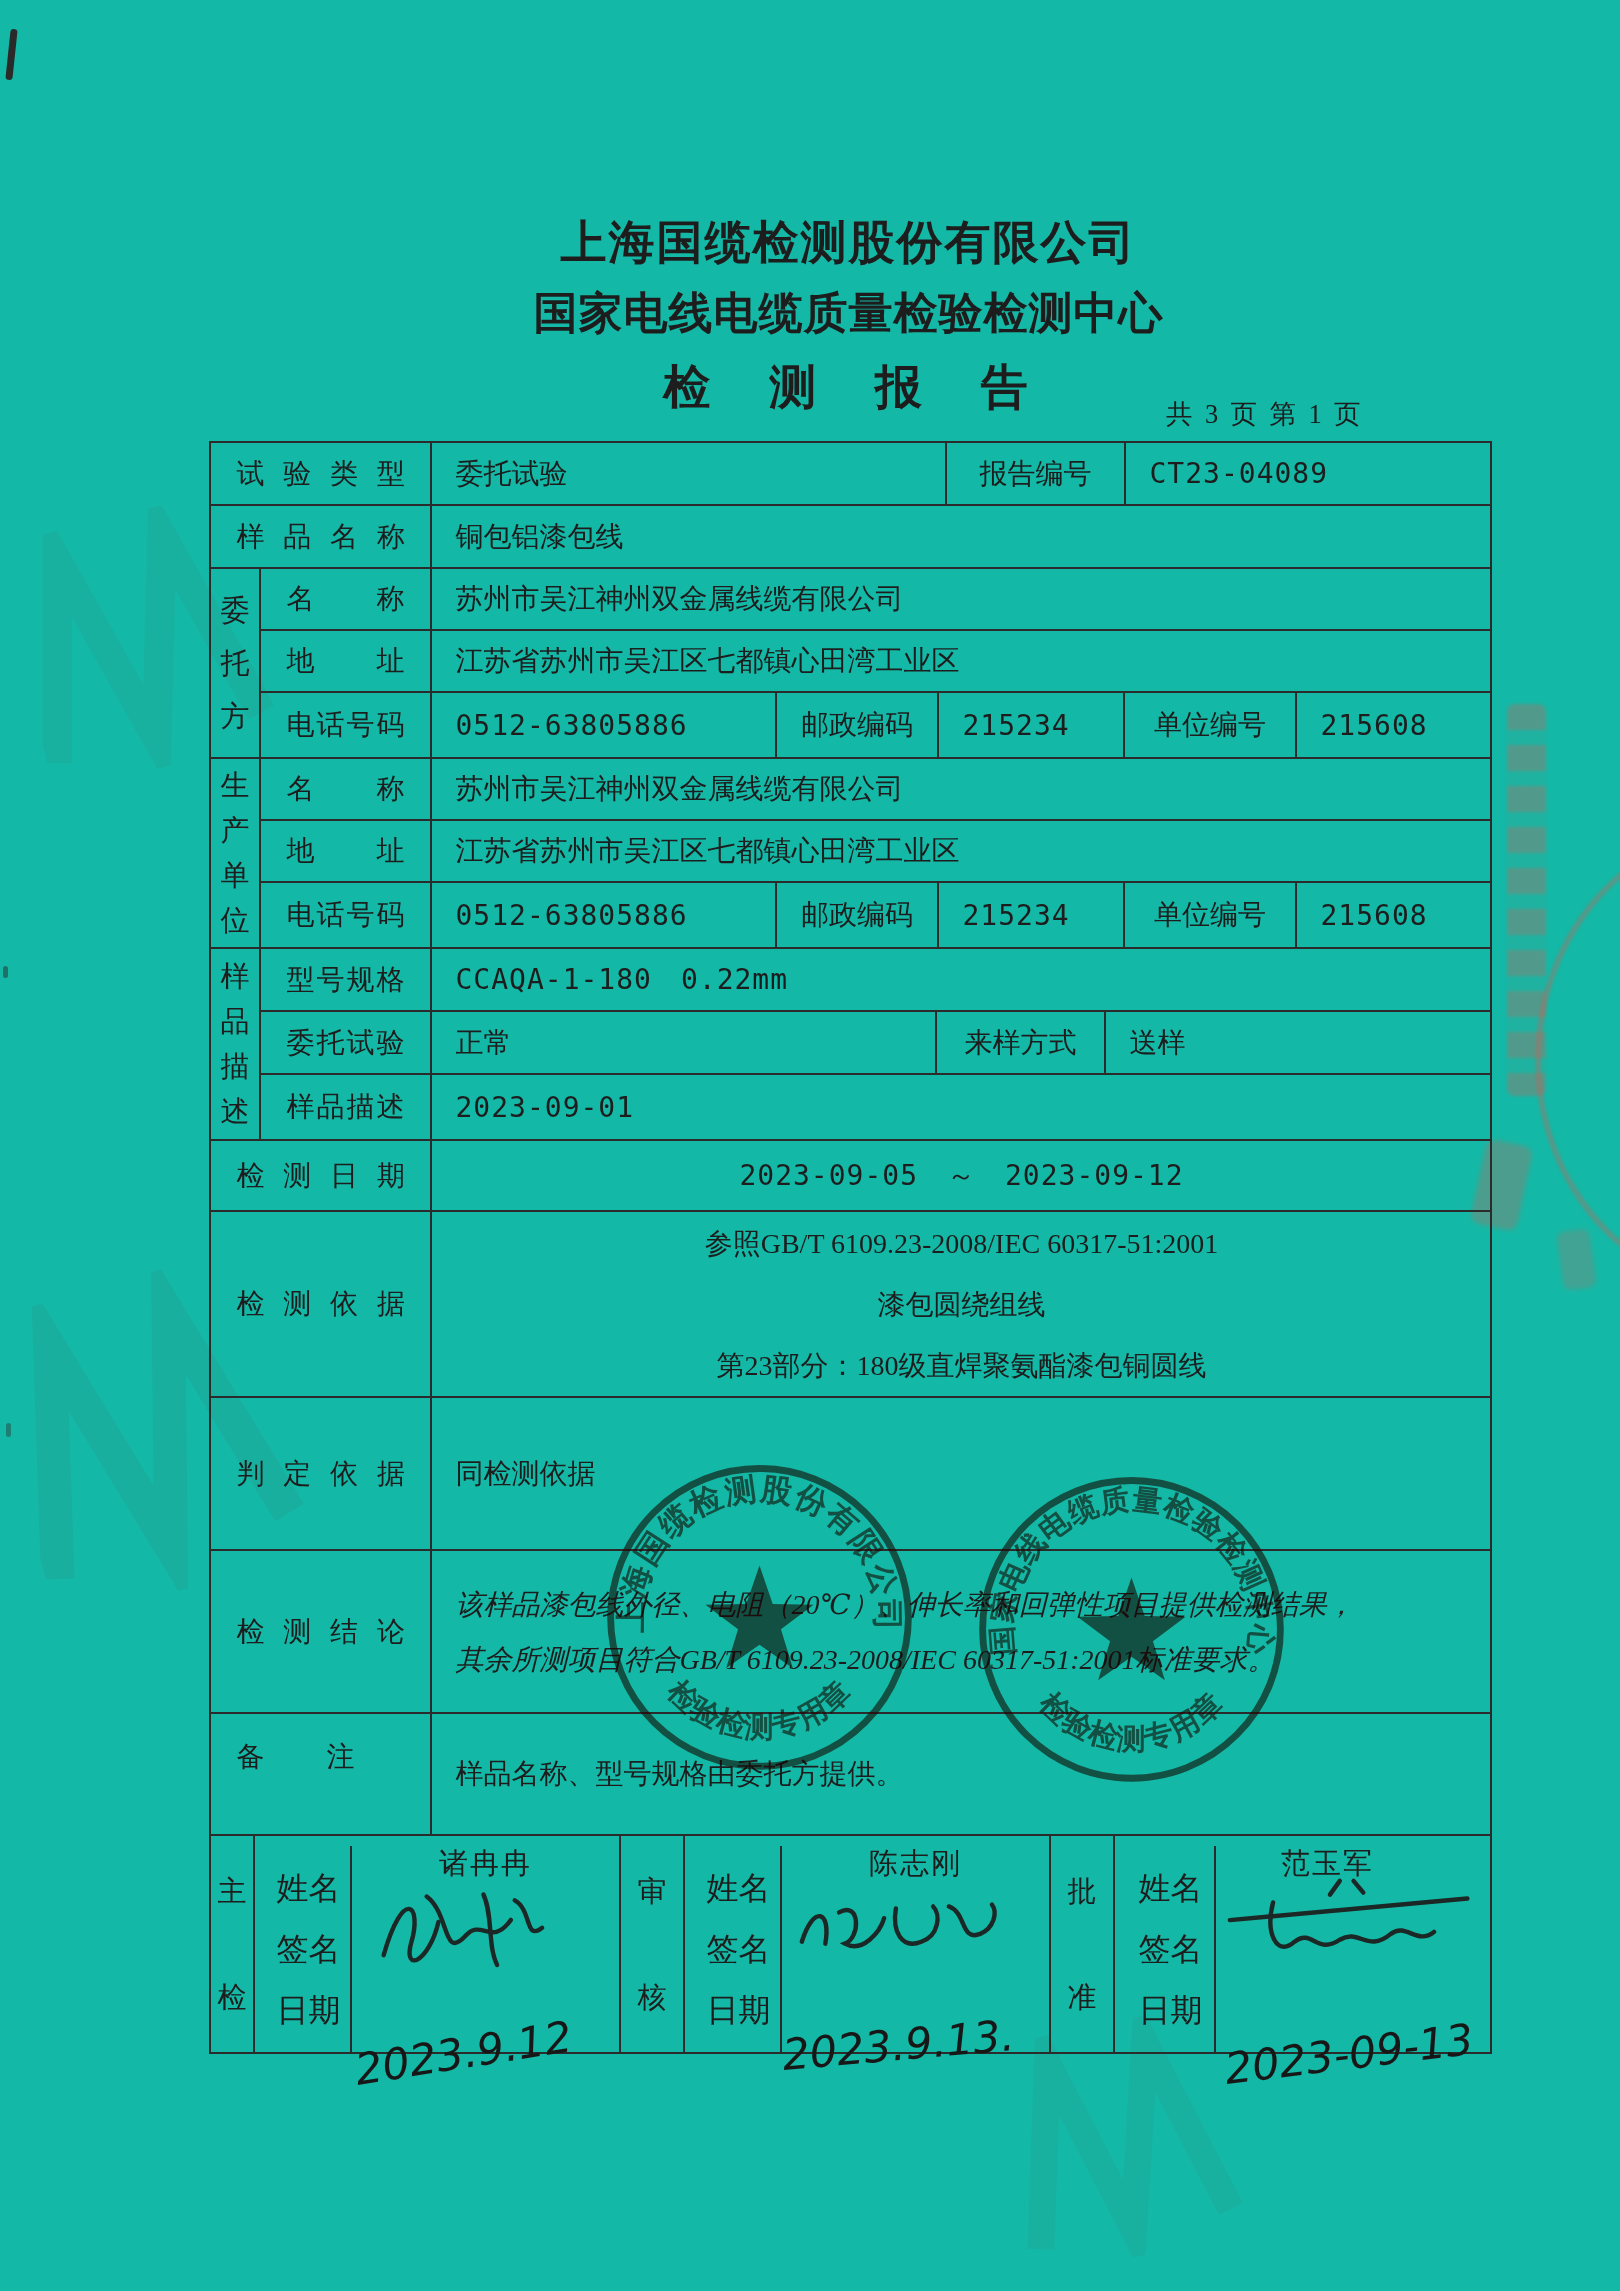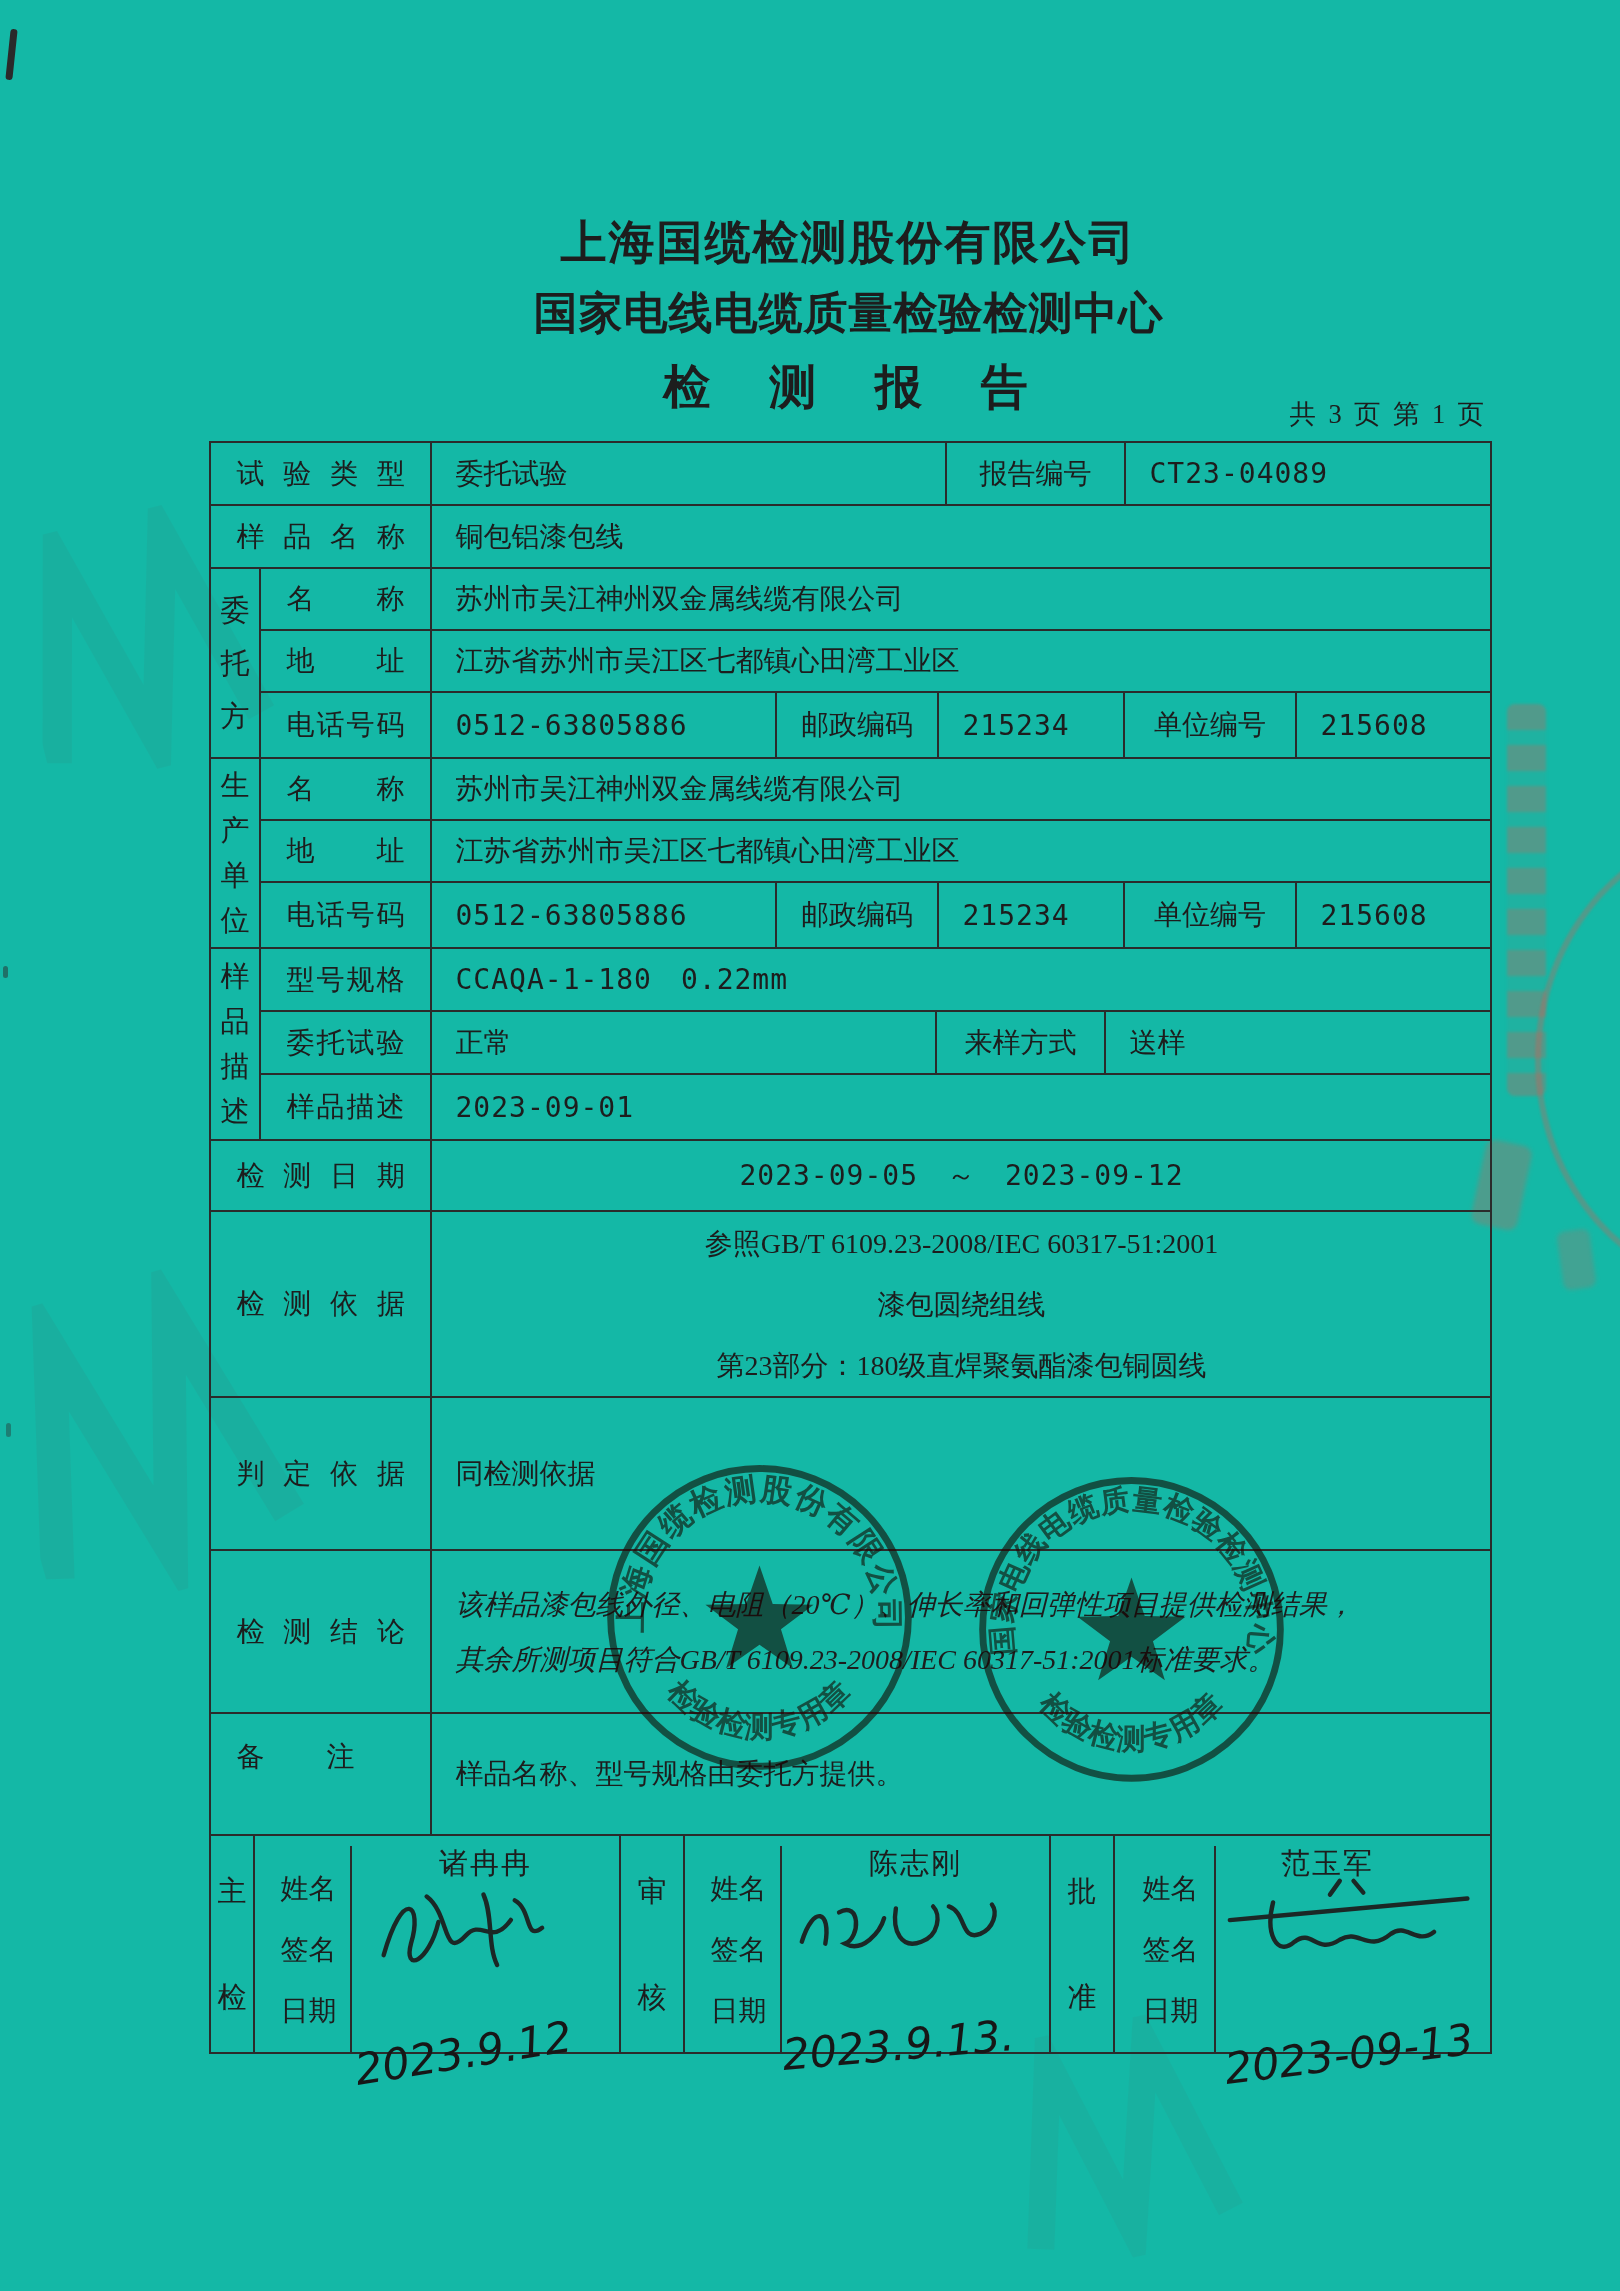--- a/index.html
+++ b/index.html
@@ -3,21 +3,21 @@
 <meta charset="utf-8">
 <style>
   html,body{margin:0;padding:0;background:#e8e8e6;}
   .page{position:relative;width:1620px;height:2292px;background:#14b8a6;overflow:hidden;
         font-family:"Liberation Serif","DejaVu Serif",serif;color:#1d1d1d;}
   
   .titles{position:absolute;left:209px;top:212px;width:1279px;text-align:center;}
   .t1{font-size:46px;font-weight:bold;letter-spacing:2px;font-family:"Liberation Sans","DejaVu Sans",sans-serif;}
   .t2{font-size:44px;font-weight:bold;letter-spacing:1px;margin-top:9.8px;font-family:"Liberation Sans","DejaVu Sans",sans-serif;}
   .t3{font-size:47px;font-weight:bold;letter-spacing:5.9px;margin-top:13.7px;font-family:"Liberation Sans","DejaVu Sans",sans-serif;}
-  .pageno{position:absolute;top:396px;left:1166px;width:321px;text-align:right;font-size:26.5px;letter-spacing:2.9px;}
+  .pageno{position:absolute;top:396px;left:1166px;width:321px;font-size:26.5px;letter-spacing:2.9px;}
   
   .tbl{position:absolute;left:209px;top:441px;width:1279px;border:2.5px solid #2b2b2b;box-sizing:content-box;}
   .tr{display:flex;box-sizing:border-box;border-bottom:2px solid #2b2b2b;}
   .tr.lastrow{border-bottom:none;}
   .td{box-sizing:border-box;border-right:2px solid #2b2b2b;display:flex;align-items:center;
       font-size:28px;position:relative;flex:0 0 auto;overflow:visible;}
   .td.last{border-right:none;}
   .lab{padding-left:25.5px;letter-spacing:2px;word-spacing:7.8px;}
   .val{padding-left:23.5px;}
   .center{justify-content:center;text-align:center;padding-left:0;}
@@ -31,21 +31,21 @@
   .v2 span{line-height:106px;}
   .secbody{display:flex;flex-direction:column;flex:0 0 auto;}
   .sr{display:flex;box-sizing:border-box;border-bottom:2px solid #2b2b2b;}
   .sr.lastsr{border-bottom:none;}
   
   .h64{height:63px}.h65{height:64px}.h66{height:65px}.h72{height:71px}.h124{height:122px}
   .h156{height:153px}.h166{height:163px}.h190{height:186px}.h194{height:190px}.h196{height:192px}.h220{height:216px}
   
   .sigcell{flex-direction:column;justify-content:flex-start;align-items:center;padding-top:7.8px;}
   .signame{font-size:29px;letter-spacing:2px;}
-  .siglabels{white-space:pre-line;line-height:61px;text-align:center;font-size:28px;justify-content:center;padding-left:12px;margin-top:10px;}
+  .siglabels{white-space:pre-line;line-height:61px;text-align:center;font-size:32px;justify-content:center;padding-left:12px;margin-top:10px;}
   .scribble{position:absolute;pointer-events:none;}
   .sigdate{position:absolute;font-family:"DejaVu Sans",sans-serif;font-style:italic;font-size:43px;
            color:#171717;white-space:nowrap;pointer-events:none;}
   .basis-lines{line-height:61px;}
   .concl-lines{line-height:55px;font-style:italic;}
   
   .stamp{position:absolute;mix-blend-mode:multiply;opacity:.85;pointer-events:none;}
   
   .artifact{position:absolute;background:#2a2a2a;border-radius:2.9px;pointer-events:none;}
   .wm{position:absolute;opacity:.07;pointer-events:none;}

